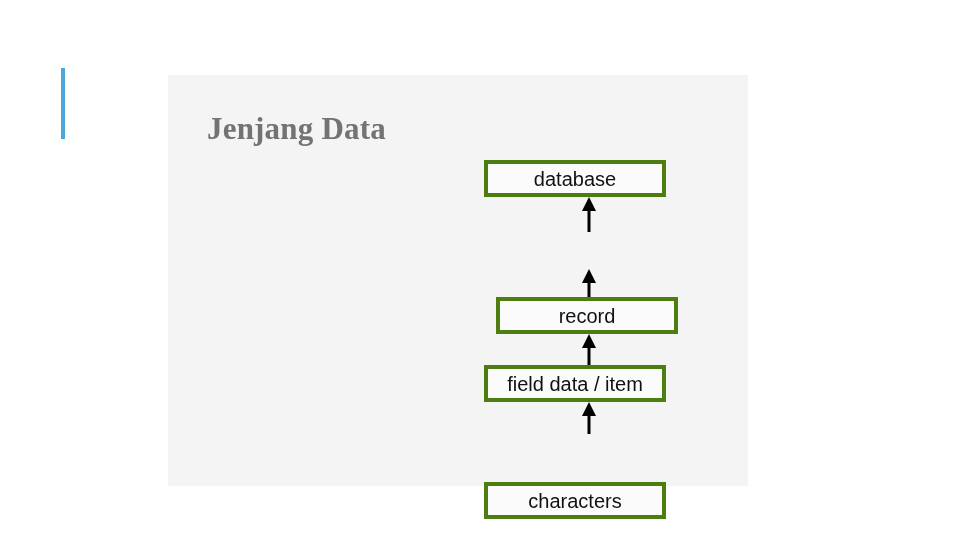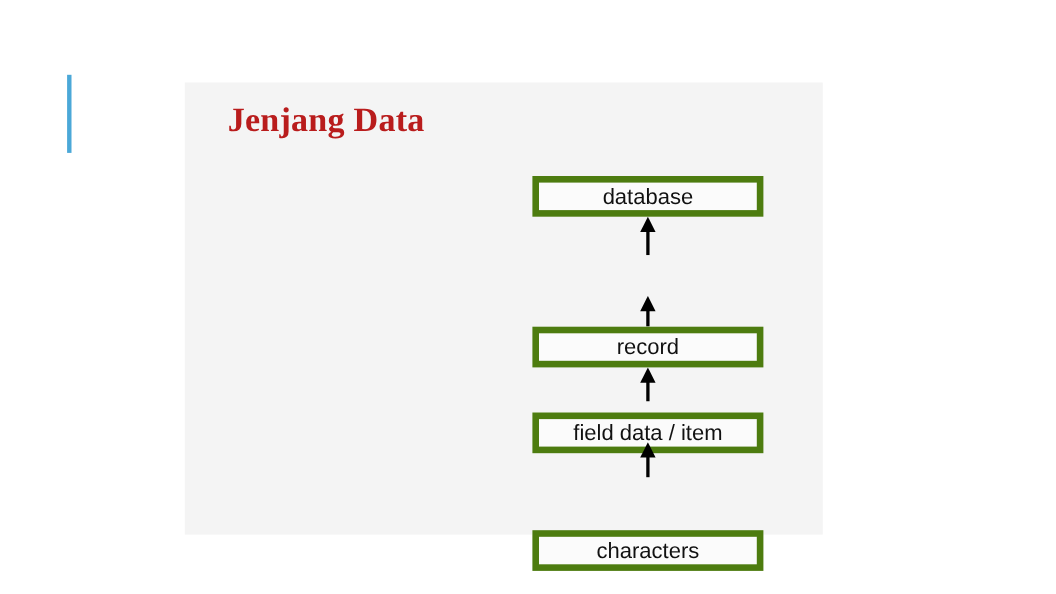--- a/index.html
+++ b/index.html
@@ -41,26 +41,26 @@
     top: 75px;
     width: 580px;
     height: 411px;
     background: #F4F4F4;
   }
 
   
   .slide-title {
     position: absolute;
     left: 39px;      
-    top: 16px;
+    top: 36px;
     font-family: "Liberation Serif", "DejaVu Serif", serif;
     font-weight: bold;
     font-size: 31px;
     line-height: 36px;
-    color: #b91c1c;
+    color: #737373;
     letter-spacing: 0.2px;
     white-space: nowrap;
   }
 
   
   .diagram {
     position: absolute;
     left: 316px;   
     top: 85px;     
     width: 212px;
@@ -69,25 +69,25 @@
 
   .node-row {
     position: absolute;
     left: 0;
     width: 210px;
     height: 37px;
   }
   .node-box {
     position: absolute;
     left: 0; top: 0;
-    width: 210px;
+    width: 182px;
     height: 37px;
     box-sizing: border-box;
     background: #FBFBFB;
-    border: 6px solid #4d7c0f;
+    border: 4px solid #4d7c0f;
     display: flex;
     align-items: center;
     justify-content: center;
   }
   .node-label {
     font-family: "Liberation Sans", sans-serif;
     font-size: 20px;
     line-height: 22px;
     color: #111111;
     white-space: nowrap;
@@ -99,23 +99,23 @@
     left: 97px;      
     width: 16px;
   }
   .arrow svg { display: block; }
 
   
   .row-database { top: 0px; }
   .arrow-1      { top: 37px;  height: 35px; }
   .row-file     { top: 72px; }
   .arrow-2      { top: 109px; height: 28px; }
-  .row-record   { top: 137px; }
+  .row-record   { top: 137px; margin-left: 12px; }
   .arrow-3      { top: 174px; height: 31px; }
-  .row-field    { top: 215px; }
+  .row-field    { top: 205px; }
   .arrow-4      { top: 242px; height: 32px; }
   .row-chars    { top: 274px; margin-top: 48px; }
 </style>
 </head>
 <body>
 
 <div id="slide">
 
   <div class="accent-bar"></div>
 

